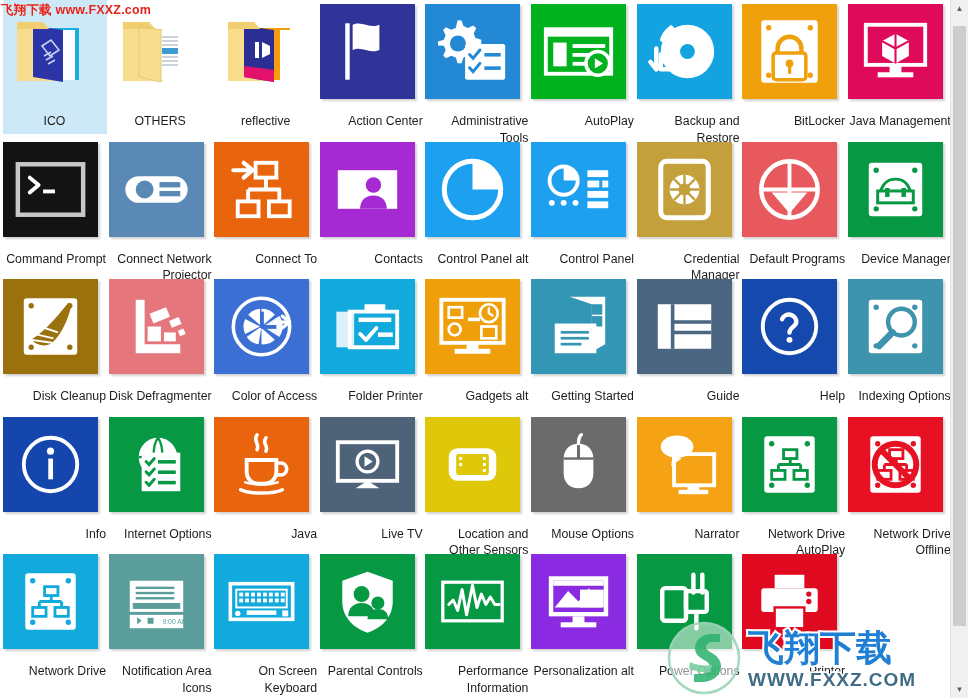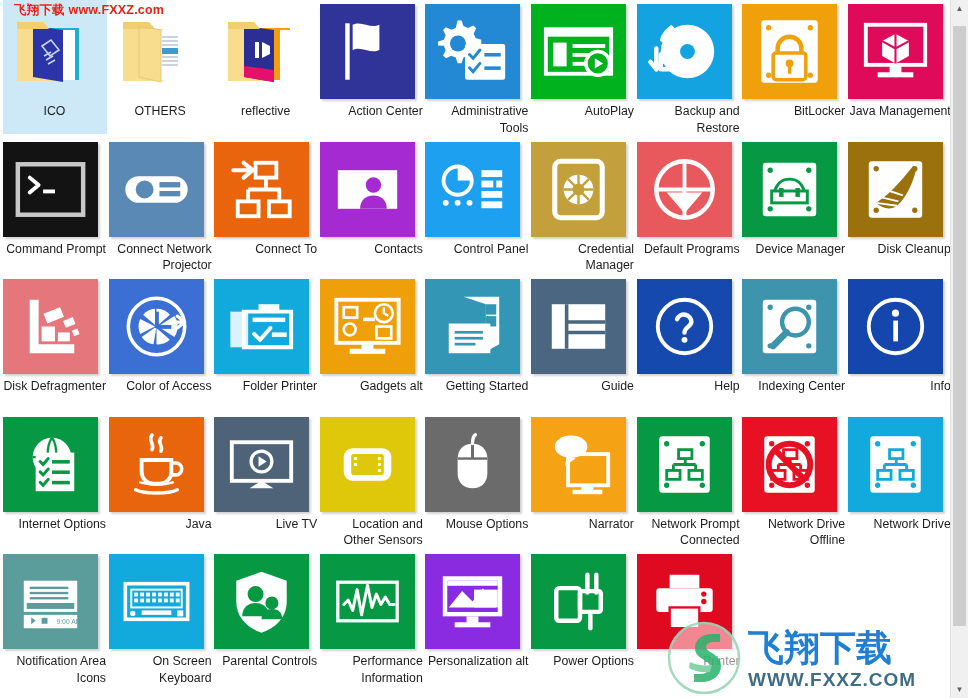--- a/index.html
+++ b/index.html
@@ -14,21 +14,21 @@
   .grid{
     position:absolute;left:0;top:0;width:950px;height:698px;
     display:grid;
     grid-template-columns:repeat(9,105.6px);
     grid-auto-rows:137.5px;
     padding:4px 0 0 3px;
     box-sizing:border-box;
   }
   .cell{
     position:relative;width:105px;height:137px;
-    display:flex;flex-direction:column;align-items:flex-start;
+    display:flex;flex-direction:column;align-items:flex-start;gap:10px;
   }
   .cell.selected .selbg{
     position:absolute;left:0;top:-4px;width:104px;height:134px;
     background:#cde8f7;z-index:0;
   }
   .tile{
     position:relative;z-index:1;
     width:95px;height:95px;margin-left:0;
     display:flex;align-items:center;justify-content:center;
     box-shadow:1.5px 1.5px 2px rgba(0,0,0,0.18);
@@ -46,21 +46,20 @@
   }
   .cell.folder .label{text-align:center;width:103px;}
 
   
   .wm-top{
     position:absolute;left:1px;top:2px;z-index:60;
     font-size:12.5px;font-weight:bold;color:#e2231a;
     font-family:"Liberation Sans",sans-serif;
     letter-spacing:0.2px;white-space:nowrap;
     text-shadow:0 0 1px rgba(255,255,255,.9);
-    padding-left:13px;
   }
   .wm-big{
     position:absolute;right:16px;bottom:2px;z-index:60;
     width:300px;height:78px;
   }
 
   
   .scrollbar{
     position:absolute;right:0;top:0;width:17px;height:698px;
     background:#f0f0f0;border-left:1px solid #e2e2e2;z-index:50;
@@ -248,20 +247,29 @@
             <rect x="12" y="19" width="40" height="26" fill="#ffffff"></rect>
     <circle cx="36" cy="29" r="5.2" fill="#a52ad2"></circle>
     <path d="M27 45c0-6 4-9 9-9s9 3 9 9z" fill="#a52ad2"></path>
           </svg>
         </div>
         <div class="label">Contacts</div>
       </div>
       <div class="cell">
         <div class="tile" style="background: rgb(30, 160, 240);">
           <svg width="95" height="95" viewBox="0 0 64 64">
+            <circle cx="32" cy="32" r="19" fill="none" stroke="#ffffff" stroke-width="3.4"></circle>
+    <path d="M32 32V13a19 19 0 0 1 19 19z" fill="#ffffff"></path>
+          </svg>
+        </div>
+        <div class="label">Control Panel alt</div>
+      </div>
+      <div class="cell">
+        <div class="tile" style="background: rgb(30, 160, 240);">
+          <svg width="95" height="95" viewBox="0 0 64 64">
             <circle cx="22" cy="26" r="9.5" fill="none" stroke="#ffffff" stroke-width="2.6"></circle>
     <path d="M22 26v-9.5a9.5 9.5 0 0 1 9.5 9.5z" fill="#ffffff"></path>
     <circle cx="14" cy="41" r="2" fill="#ffffff"></circle>
             <circle cx="22" cy="41" r="2" fill="#ffffff"></circle>
             <circle cx="30" cy="41" r="2" fill="#ffffff"></circle>
     <rect x="38" y="19" width="14" height="4.6" fill="#ffffff"></rect>
             <rect x="38" y="26" width="8" height="4.6" fill="#ffffff"></rect>
     <rect x="48" y="26" width="4" height="4.6" fill="#ffffff"></rect>
             <rect x="38" y="33" width="14" height="4.6" fill="#ffffff"></rect>
     <rect x="38" y="40" width="14" height="4.6" fill="#ffffff"></rect>
@@ -430,21 +438,21 @@
           <svg width="95" height="95" viewBox="0 0 64 64">
             <rect x="14" y="14" width="36" height="36" rx="2" fill="#ffffff"></rect>
     <circle cx="19" cy="19" r="1.8" fill="#3e93ad"></circle>
             <circle cx="45" cy="19" r="1.8" fill="#3e93ad"></circle>
     <circle cx="19" cy="45" r="1.8" fill="#3e93ad"></circle>
             <circle cx="45" cy="45" r="1.8" fill="#3e93ad"></circle>
     <circle cx="36" cy="29" r="9" fill="none" stroke="#3e93ad" stroke-width="3"></circle>
     <path d="M30 36l-9 9" stroke="#3e93ad" stroke-width="4.5" stroke-linecap="round"></path>
           </svg>
         </div>
-        <div class="label">Indexing Center</div>
+        <div class="label">Indexing Options</div>
       </div>
       <div class="cell">
         <div class="tile" style="background: rgb(20, 70, 173);">
           <svg width="95" height="95" viewBox="0 0 64 64">
             <circle cx="32" cy="32" r="18" fill="none" stroke="#ffffff" stroke-width="2.6"></circle>
     <circle cx="32" cy="23" r="2.4" fill="#ffffff"></circle>
     <rect x="30.5" y="28" width="3.2" height="14" fill="#ffffff"></rect>
           </svg>
         </div>
         <div class="label">Info</div>
@@ -538,21 +546,21 @@
     <circle cx="20" cy="18" r="1.8" fill="#069843"></circle>
             <circle cx="44" cy="18" r="1.8" fill="#069843"></circle>
     <circle cx="20" cy="46" r="1.8" fill="#069843"></circle>
             <circle cx="44" cy="46" r="1.8" fill="#069843"></circle>
     <rect x="28" y="22" width="9" height="6" fill="none" stroke="#069843" stroke-width="1.9"></rect>
     <rect x="20" y="36" width="9" height="6" fill="none" stroke="#069843" stroke-width="1.9"></rect>
     <rect x="35" y="36" width="9" height="6" fill="none" stroke="#069843" stroke-width="1.9"></rect>
     <path d="M32.5 28v4M24.5 32h15M24.5 32v4M39.5 32v4" stroke="#069843" stroke-width="1.9" fill="none"></path>
           </svg>
         </div>
-        <div class="label">Network Prompt Connected</div>
+        <div class="label">Network Drive AutoPlay</div>
       </div>
       <div class="cell">
         <div class="tile" style="background: rgb(232, 17, 35);">
           <svg width="95" height="95" viewBox="0 0 64 64">
             <rect x="15" y="13" width="34" height="38" rx="2" fill="#ffffff"></rect>
     <circle cx="20" cy="18" r="1.8" fill="#e81123"></circle>
             <circle cx="44" cy="18" r="1.8" fill="#e81123"></circle>
     <circle cx="20" cy="46" r="1.8" fill="#e81123"></circle>
             <circle cx="44" cy="46" r="1.8" fill="#e81123"></circle>
     <rect x="28" y="22" width="9" height="6" fill="none" stroke="#e81123" stroke-width="1.9"></rect>

